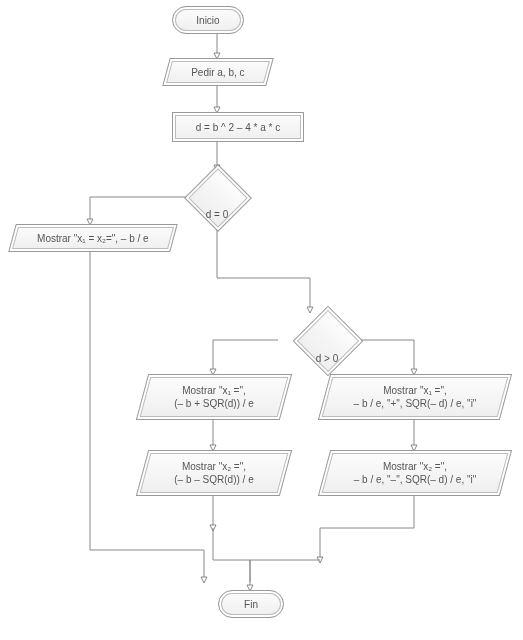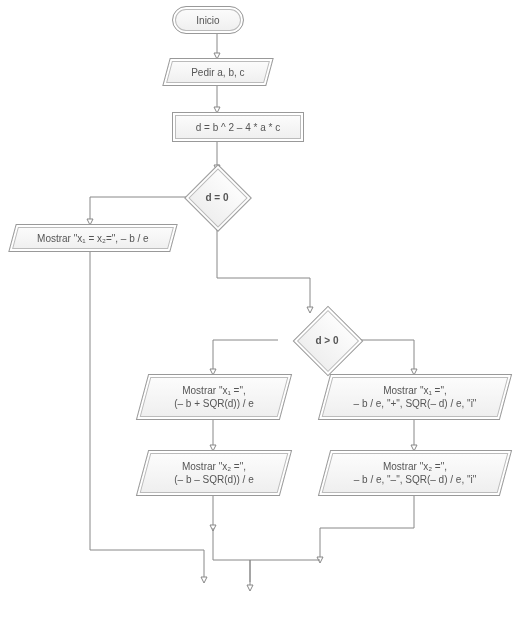--- a/index.html
+++ b/index.html
@@ -53,24 +53,23 @@
     height: 100%;
     border: 1px solid #999;
     background: linear-gradient(to bottom, #fdfdfd, #eeeeee);
     box-shadow: 0 0 0 2px #fff inset, 0 0 0 3px #bbb inset;
     transform: rotate(45deg);
   }
   .decision-text {
     position: absolute;
     top: 0; left: -30px; right: -30px; bottom: 0;
     display: flex;
-    align-items: center;
+    align-items: flex-end;
     justify-content: center;
     pointer-events: none;
-    font-weight: bold;
   }
   svg {
     position: absolute;
     top: 0;
     left: 0;
     pointer-events: none;
   }
   svg line, svg polyline {
     stroke: #888;
     stroke-width: 1;
@@ -175,14 +174,17 @@
     </div>
   </div>
 
   <div class="node parallelogram" style="left:324px; top:450px; width:180px; height:44px;">
     <div class="inner">
       <div>Mostrar "x₂ =",</div>
       <div>– b / e, "–", SQR(– d) / e, "i"</div>
     </div>
   </div>
 
+  <div class="node terminator" style="left:218px; top:590px; width:64px; height:26px;">
+    <span>Fin</span>
+  </div>
 
 </div>
 
 </body></html>

